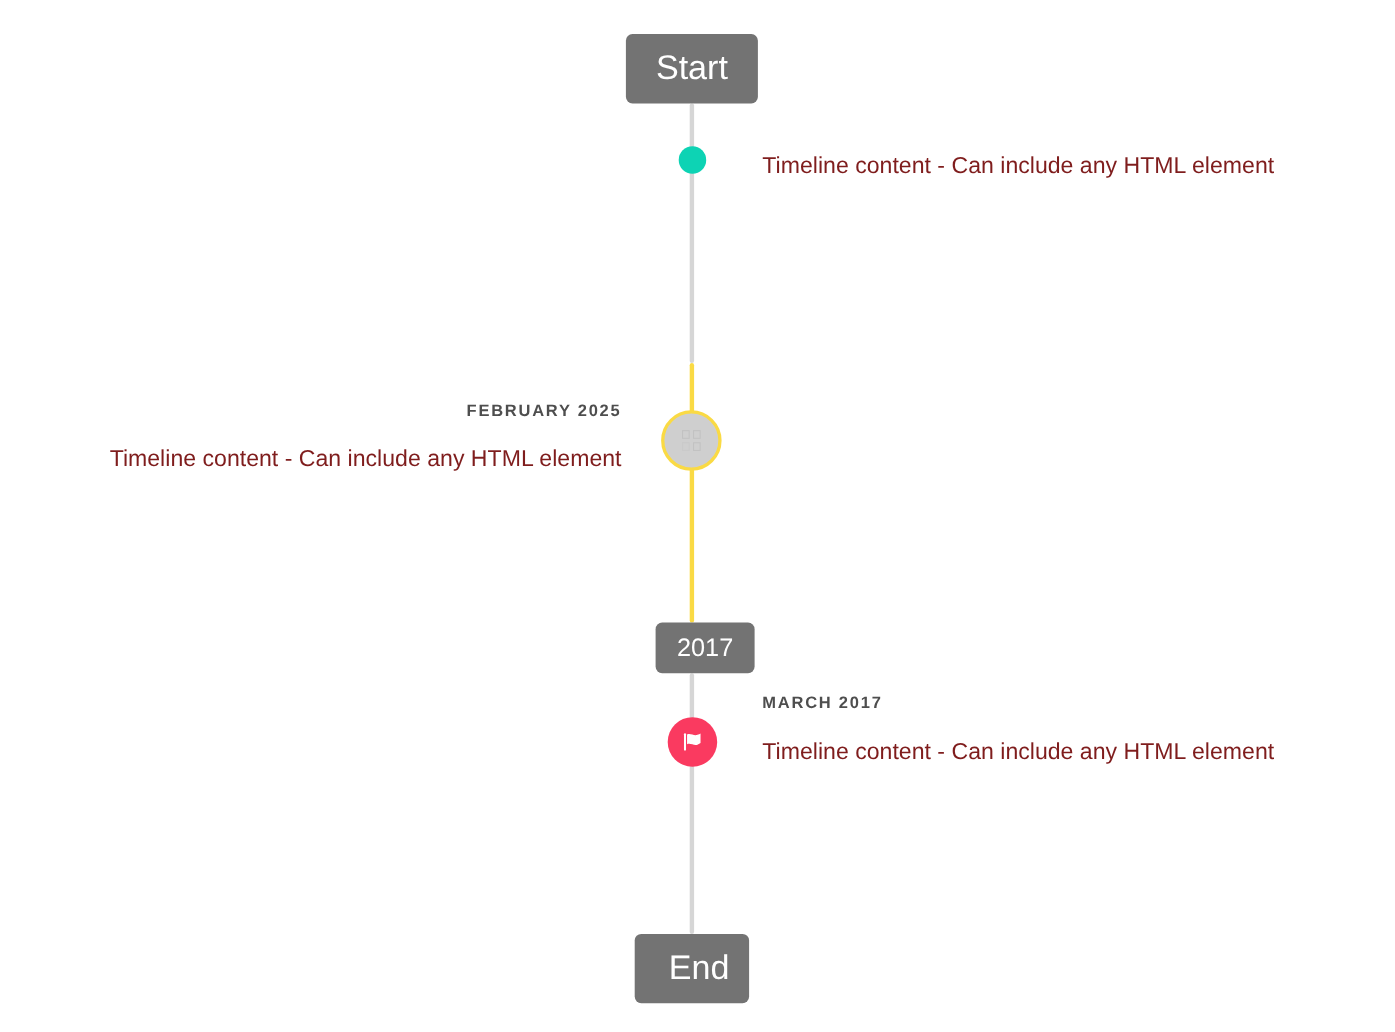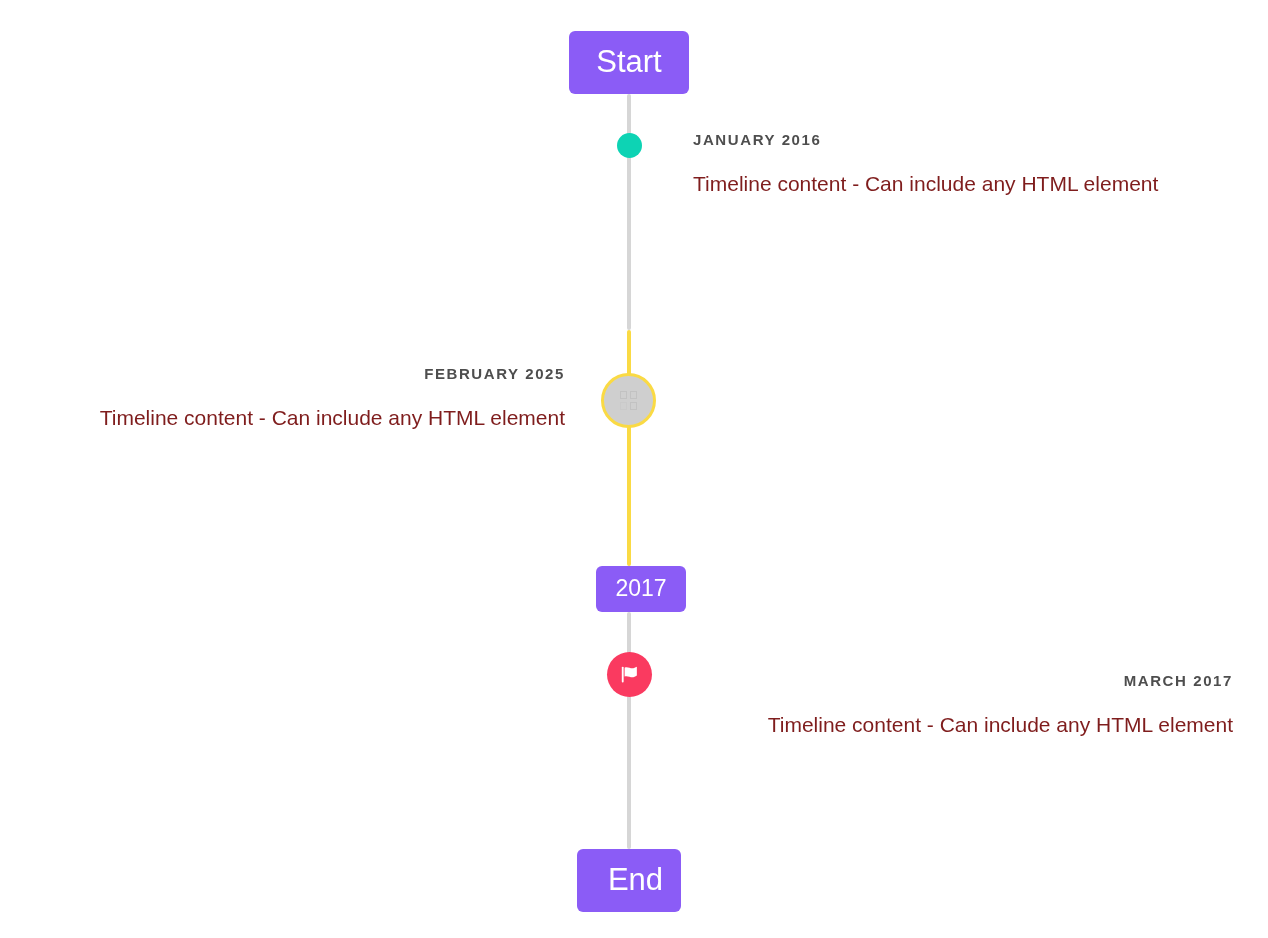--- a/index.html
+++ b/index.html
@@ -44,21 +44,21 @@
     height: 237px;
     background: #d6d6d6;
   }
 
   
   .badge {
     position: absolute;
     display: flex;
     align-items: center;
     justify-content: center;
-    background: #8b5cf6;
+    background: #737373;
     color: #ffffff;
     border-radius: 6px;
     box-sizing: border-box;
     line-height: 1;
     white-space: nowrap;
   }
   .badge-start {
     left: 569px;
     top: 31px;
     width: 120px;
@@ -144,21 +144,21 @@
     width: 540px;
     text-align: left;
   }
   .entry-left {
     left: 40px;
     width: 525px;
     text-align: right;
   }
   .entry-jan { top: 132px; }
   .entry-feb { top: 366px; }
-  .entry-mar { top: 673px; text-align: right; }
+  .entry-mar { top: 632px; }
 
   .entry-date {
     font-size: 15px;
     font-weight: bold;
     letter-spacing: 1.6px;
     color: #4e4e4e;
     margin: 0 0 18px 0;
     line-height: 1;
   }
   .entry-body {
@@ -177,21 +177,20 @@
   <div class="axis-line axis-gray-top"></div>
   <div class="axis-line axis-yellow"></div>
   <div class="axis-line axis-gray-bottom"></div>
 
   <div class="badge badge-start">
     <span>Start</span>
   </div>
 
   <div class="marker marker-dot"></div>
   <div class="entry entry-right entry-jan">
-    <p class="entry-date">JANUARY 2016</p>
     <p class="entry-body">Timeline content - Can include any HTML element</p>
   </div>
 
   <div class="marker marker-tofu">
     <span class="tofu-glyph">
       <i></i>
       <i></i>
       <i class="dim"></i>
       <i></i>
     </span>

